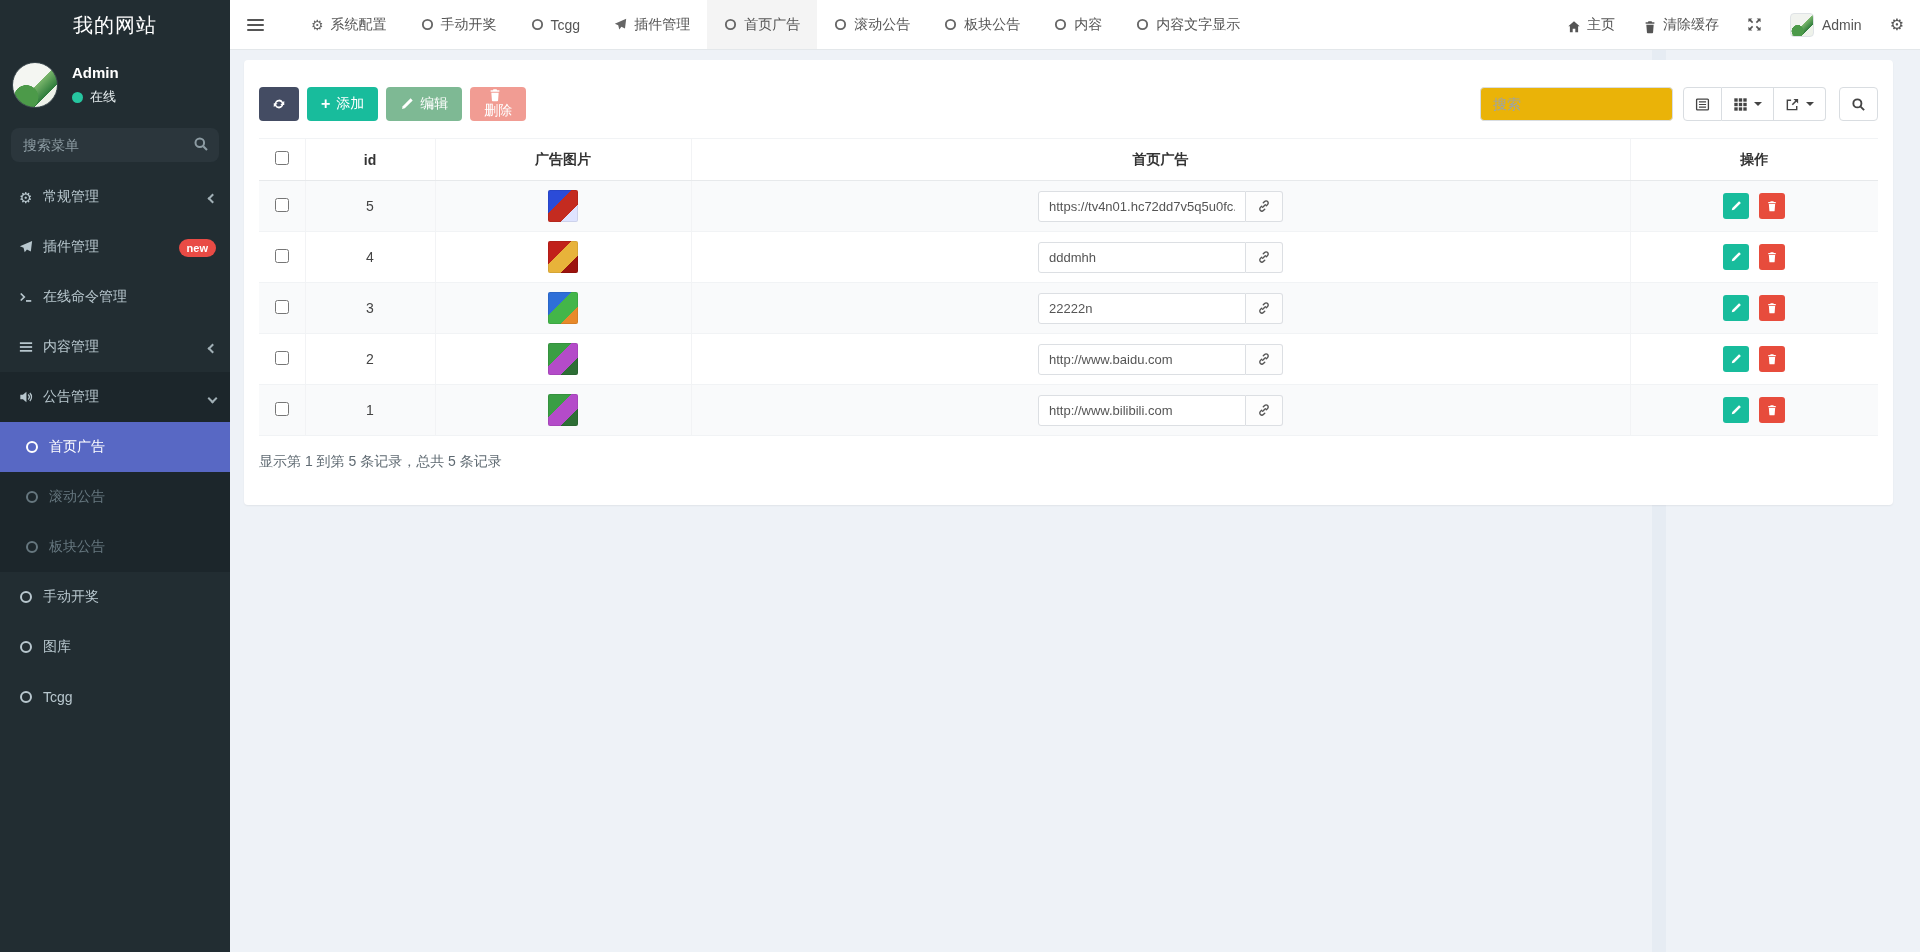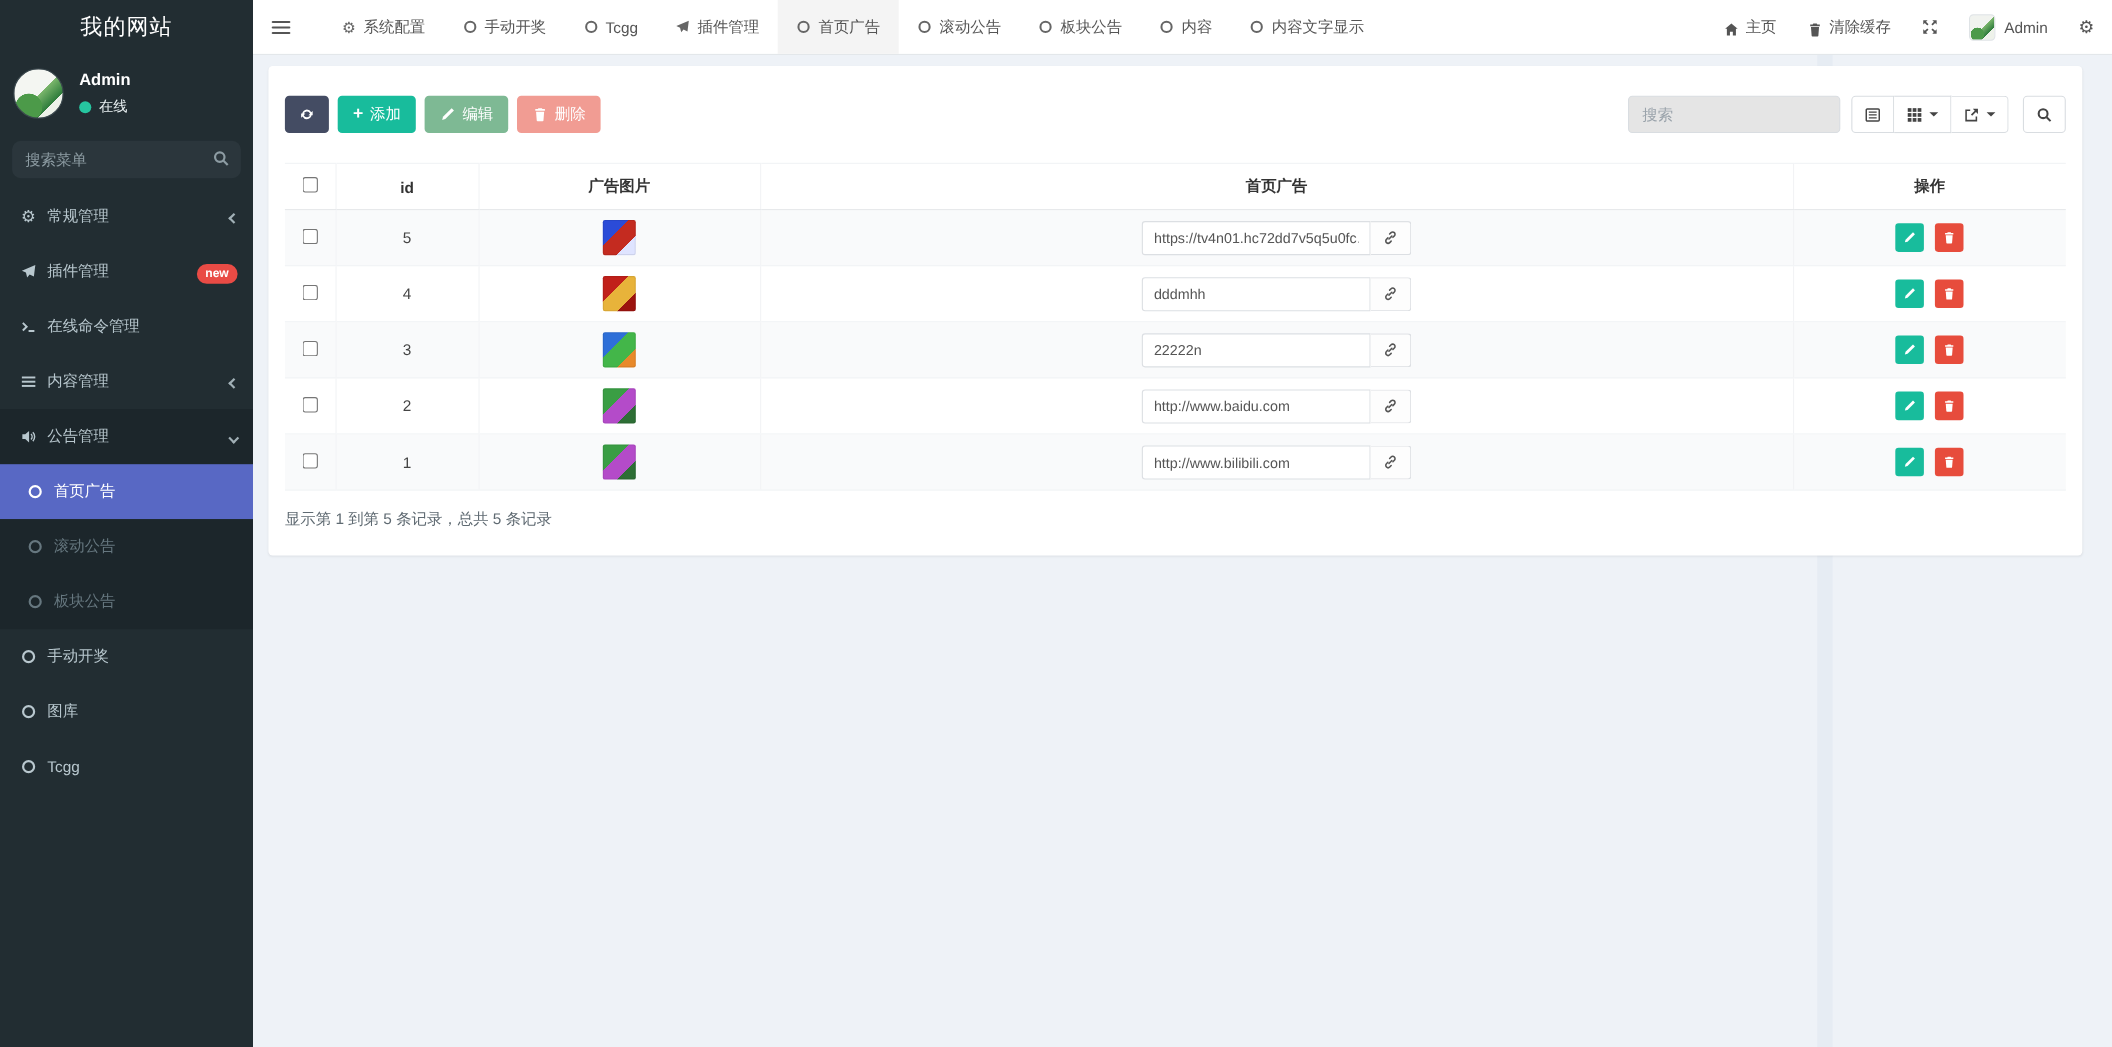--- a/index.html
+++ b/index.html
@@ -78,41 +78,41 @@
     background:#fff; border-radius:4px; box-shadow:0 1px 2px rgba(0,0,0,.06); }
 
   .toolbar { display:flex; align-items:center; padding:27px 15px 17px 15px; }
   .btn { border:0; border-radius:4px; height:34px; color:#fff; font-size:14px;
     display:inline-flex; align-items:center; justify-content:center; cursor:pointer;
     font-family:"Liberation Sans",sans-serif; }
   .btn svg { width:14px; height:14px; }
   .btn-refresh { width:40px; background:#444c63; margin-right:8px; }
   .btn-add { background:#18bc9c; padding:0 14px; margin-right:8px; }
   .btn-edit { background:#15803d; opacity:.55; padding:0 14px; margin-right:8px; cursor:default; }
-  .btn-del { background:#e74c3c; opacity:.55; padding:0 14px; cursor:default; }
+  .btn-del { background:#e74c3c; opacity:.55; padding:0 14px; cursor:default;flex-direction:column; }
   .btn .plus { font-size:16px; font-weight:bold; margin-right:6px; line-height:1; }
   .btn .bicon { display:inline-flex; margin-right:6px; }
 
   .tool-right { margin-left:auto; display:flex; align-items:center; }
   .tbl-search { width:193px; height:34px; border:1px solid #d9dde1; border-radius:4px;
-    padding:0 12px; font-size:14px; color:#555; outline:none; background:#e5e5e5;
+    padding:0 12px; font-size:14px; color:#555; outline:none; background:#eab308;
     font-family:"Liberation Sans",sans-serif; }
   .tbl-search::placeholder { color:#9aa3ab; }
   .vgroup { display:flex; margin-left:10px; }
   .vbtn { height:34px; background:#fff; border:1px solid #d9dde1; color:#444;
     display:inline-flex; align-items:center; justify-content:center; padding:0 11px; cursor:pointer; }
   .vbtn svg { width:15px; height:15px; }
   .vgroup .vbtn + .vbtn { border-left:0; }
   .vgroup .vbtn:first-child { border-radius:4px 0 0 4px; }
   .vgroup .vbtn:last-child { border-radius:0 4px 4px 0; }
   .vbtn .caret { width:0; height:0; border-left:4px solid transparent; border-right:4px solid transparent;
     border-top:4px solid #444; margin-left:6px; }
   .vbtn.solo { border-radius:4px; margin-left:13px; }
 
-  table.grid { width:1619px; margin:10px 15px 0 15px; border-collapse:collapse; table-layout:fixed; }
+  table.grid { width:1619px; margin:0 15px 0 15px; border-collapse:collapse; table-layout:fixed; }
   .grid th { height:42px; font-size:14px; font-weight:bold; color:#333; text-align:center;
     border-top:1px solid #f1f3f5; border-bottom:1px solid #e7e9eb; background:#fff; }
   .grid td { height:51px; font-size:14px; color:#444; text-align:center;
     border-bottom:1px solid #f1f3f5; }
   .grid th + th, .grid td + td { border-left:1px solid #f2f3f5; }
   .grid tbody tr:nth-child(odd) { background:#f9fafb; }
   .grid input[type=checkbox] { width:14px; height:14px; cursor:pointer; }
   .thumb { width:30px; height:32px; display:inline-block; vertical-align:middle;
     border-radius:2px; box-shadow:0 0 0 1px rgba(0,0,0,.08) inset; }
   .url-group { display:flex; width:245px; margin:0 auto; }

